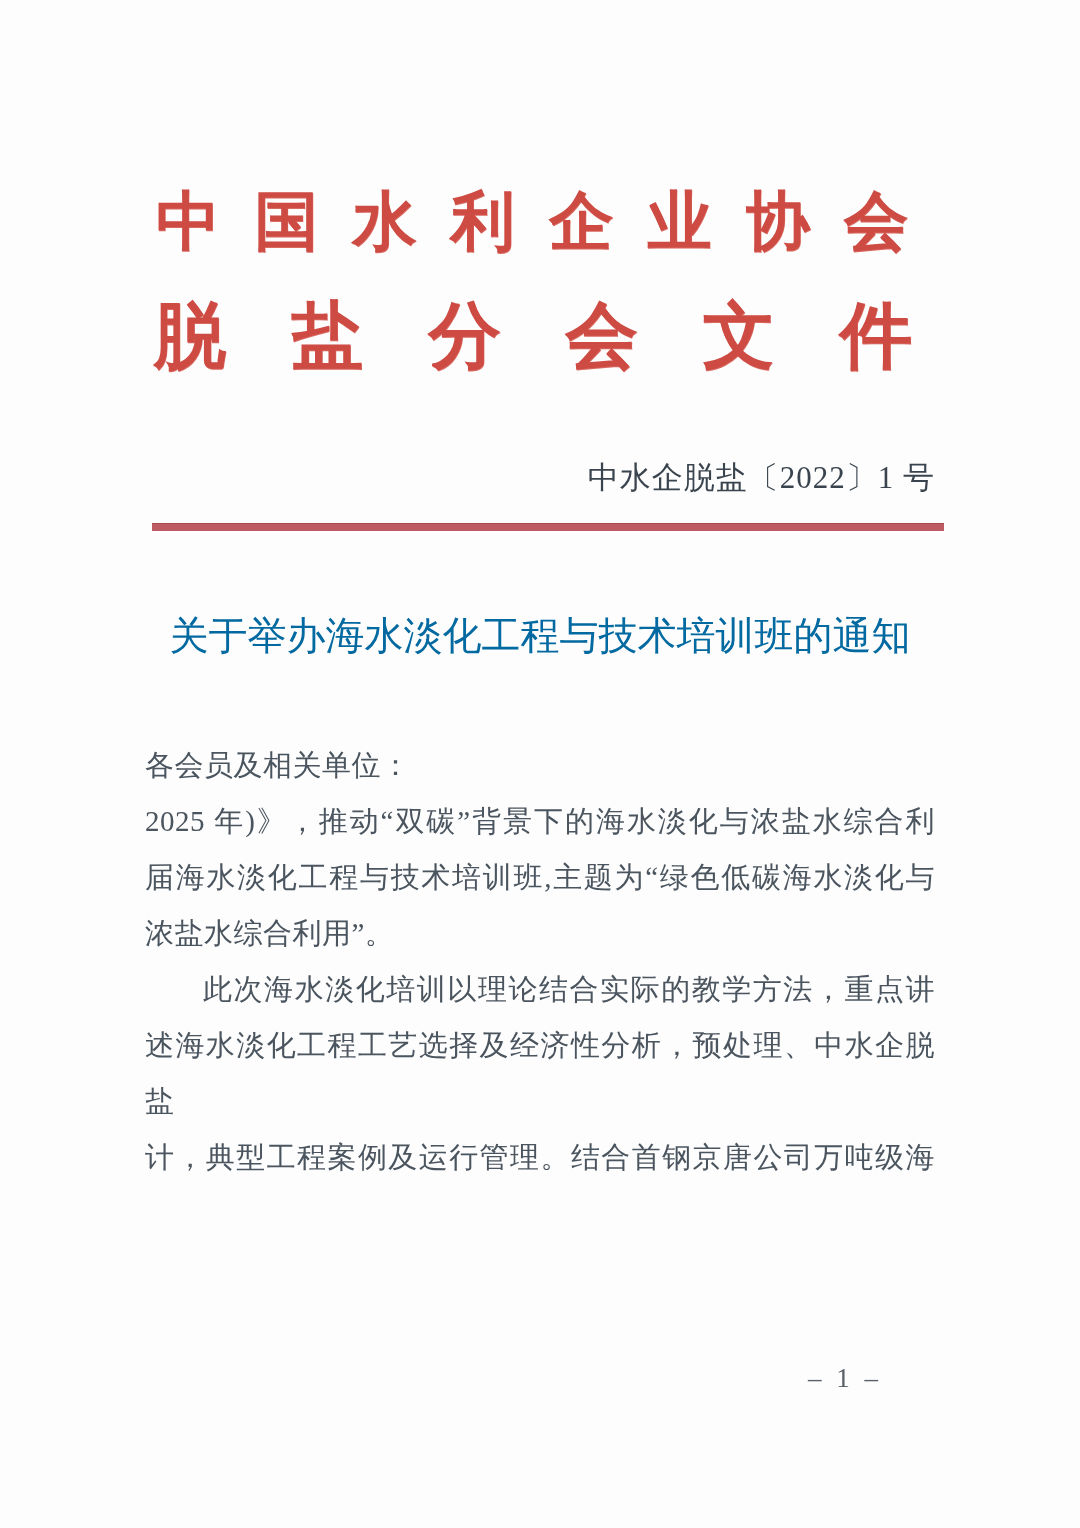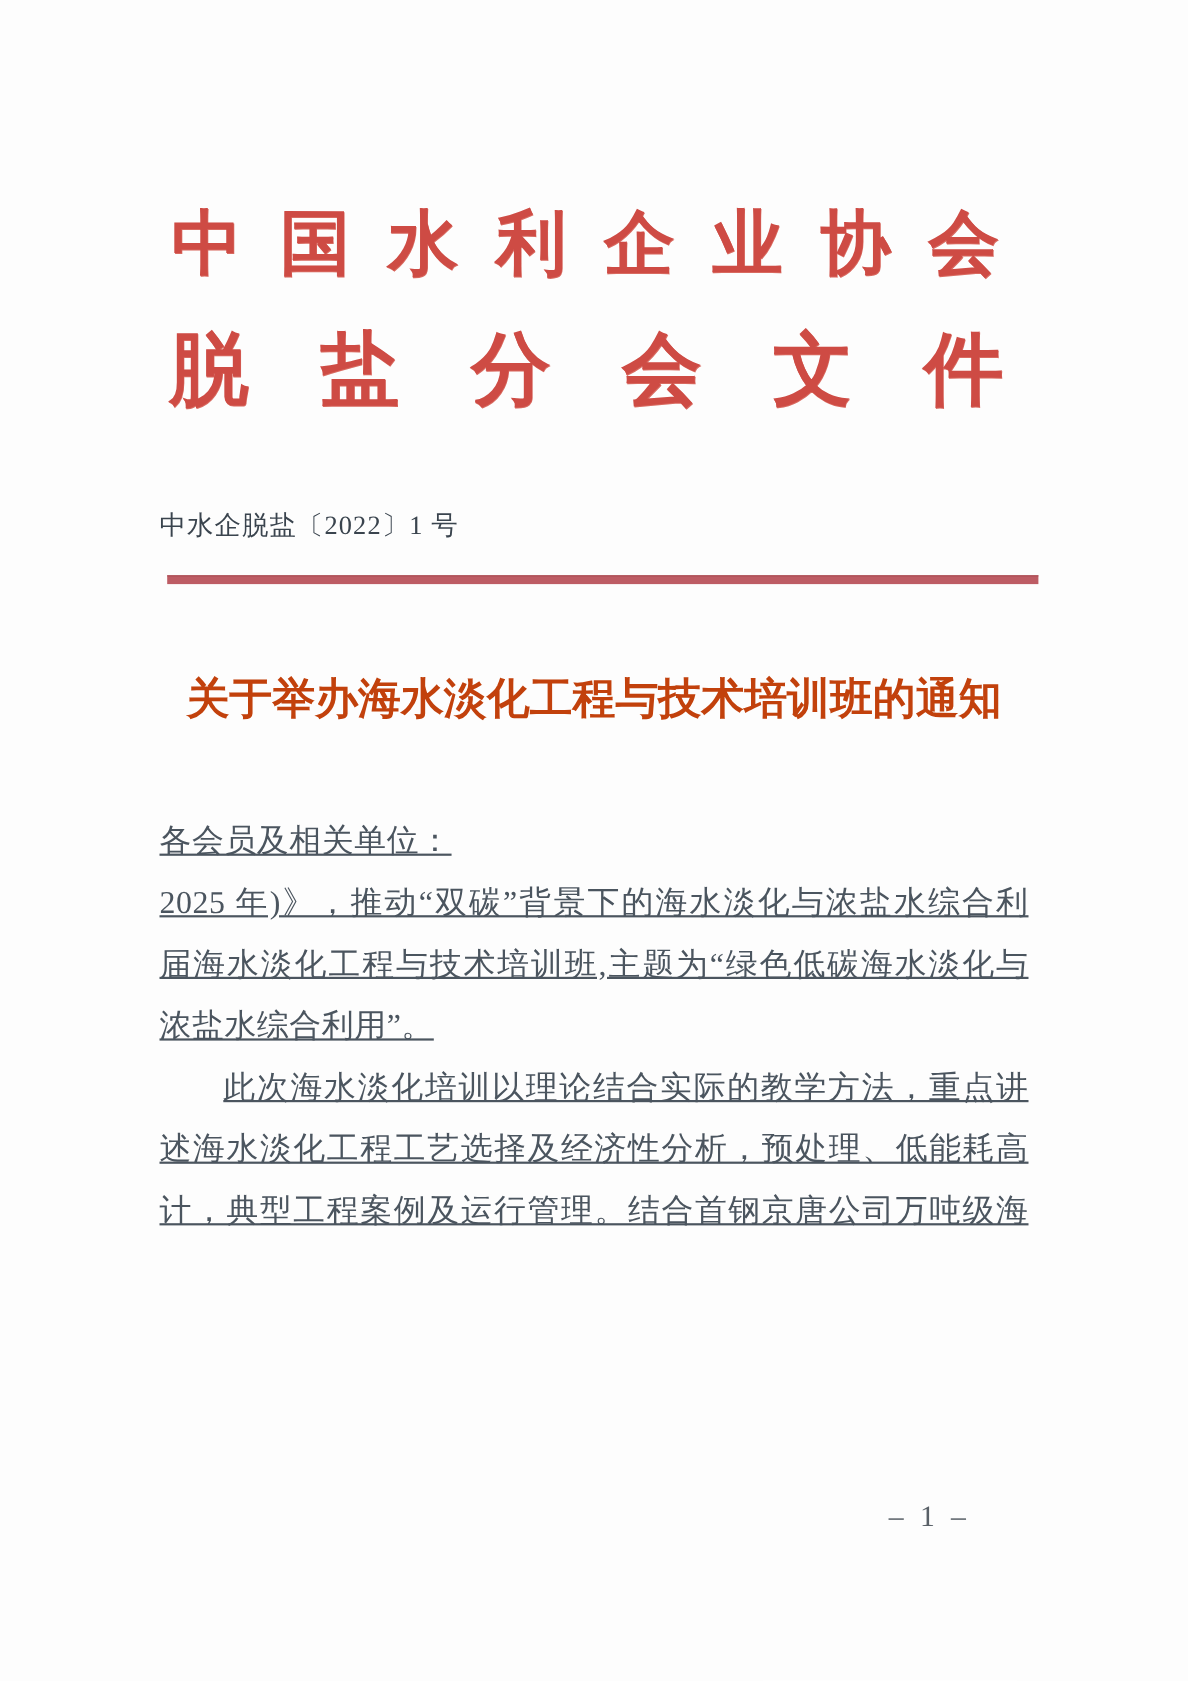--- a/index.html
+++ b/index.html
@@ -39,22 +39,22 @@
     font-size: 72px;
     line-height: 84px;
   }
 
   
   .doc-number {
     position: absolute;
     top: 456px;
     left: 145px;
     width: 790px;
-    text-align: left;
-    font-size: 24px;
+    text-align: right;
+    font-size: 31px;
     line-height: 44px;
     color: #3a444e;
     letter-spacing: 1px;
   }
 
   
   .red-divider {
     position: absolute;
     top: 523px;
     left: 152px;
@@ -66,36 +66,35 @@
 
   
   .doc-title {
     position: absolute;
     top: 608px;
     left: 140px;
     width: 800px;
     text-align: center;
     font-size: 39px;
     line-height: 56px;
-    font-weight: bold;
-    color: #c2410c;
+    font-weight: normal;
+    color: #0369a1;
     letter-spacing: 0px;
   }
 
   
   .doc-body {
     position: absolute;
     top: 737px;
     left: 145px;
     width: 790px;
     font-size: 29px;
     line-height: 56px;
     color: #4b555f;
     letter-spacing: 0.5px;
-    text-decoration: underline;
   }
   .body-line {
     width: 100%;
     white-space: nowrap;
   }
   .body-line.fill {
     text-align: justify;
     text-align-last: justify;
     text-justify: inter-character;
     white-space: normal;
@@ -148,19 +147,19 @@
   <div class="red-divider"></div>
 
   <div class="doc-title">关于举办海水淡化工程与技术培训班的通知</div>
 
   <div class="doc-body">
     <div class="body-line">各会员及相关单位：</div>
     <div class="body-line fill">2025 年)》，推动“双碳”背景下的海水淡化与浓盐水综合利</div>
     <div class="body-line fill">届海水淡化工程与技术培训班,主题为“绿色低碳海水淡化与</div>
     <div class="body-line">浓盐水综合利用”。</div>
     <div class="body-line fill indent">此次海水淡化培训以理论结合实际的教学方法，重点讲</div>
-    <div class="body-line fill">述海水淡化工程工艺选择及经济性分析，预处理、低能耗高</div>
+    <div class="body-line fill">述海水淡化工程工艺选择及经济性分析，预处理、中水企脱盐</div>
     <div class="body-line fill">计，典型工程案例及运行管理。结合首钢京唐公司万吨级海</div>
   </div>
 
   <div class="page-number">– 1 –</div>
 
 </div>
 
 </body></html>

